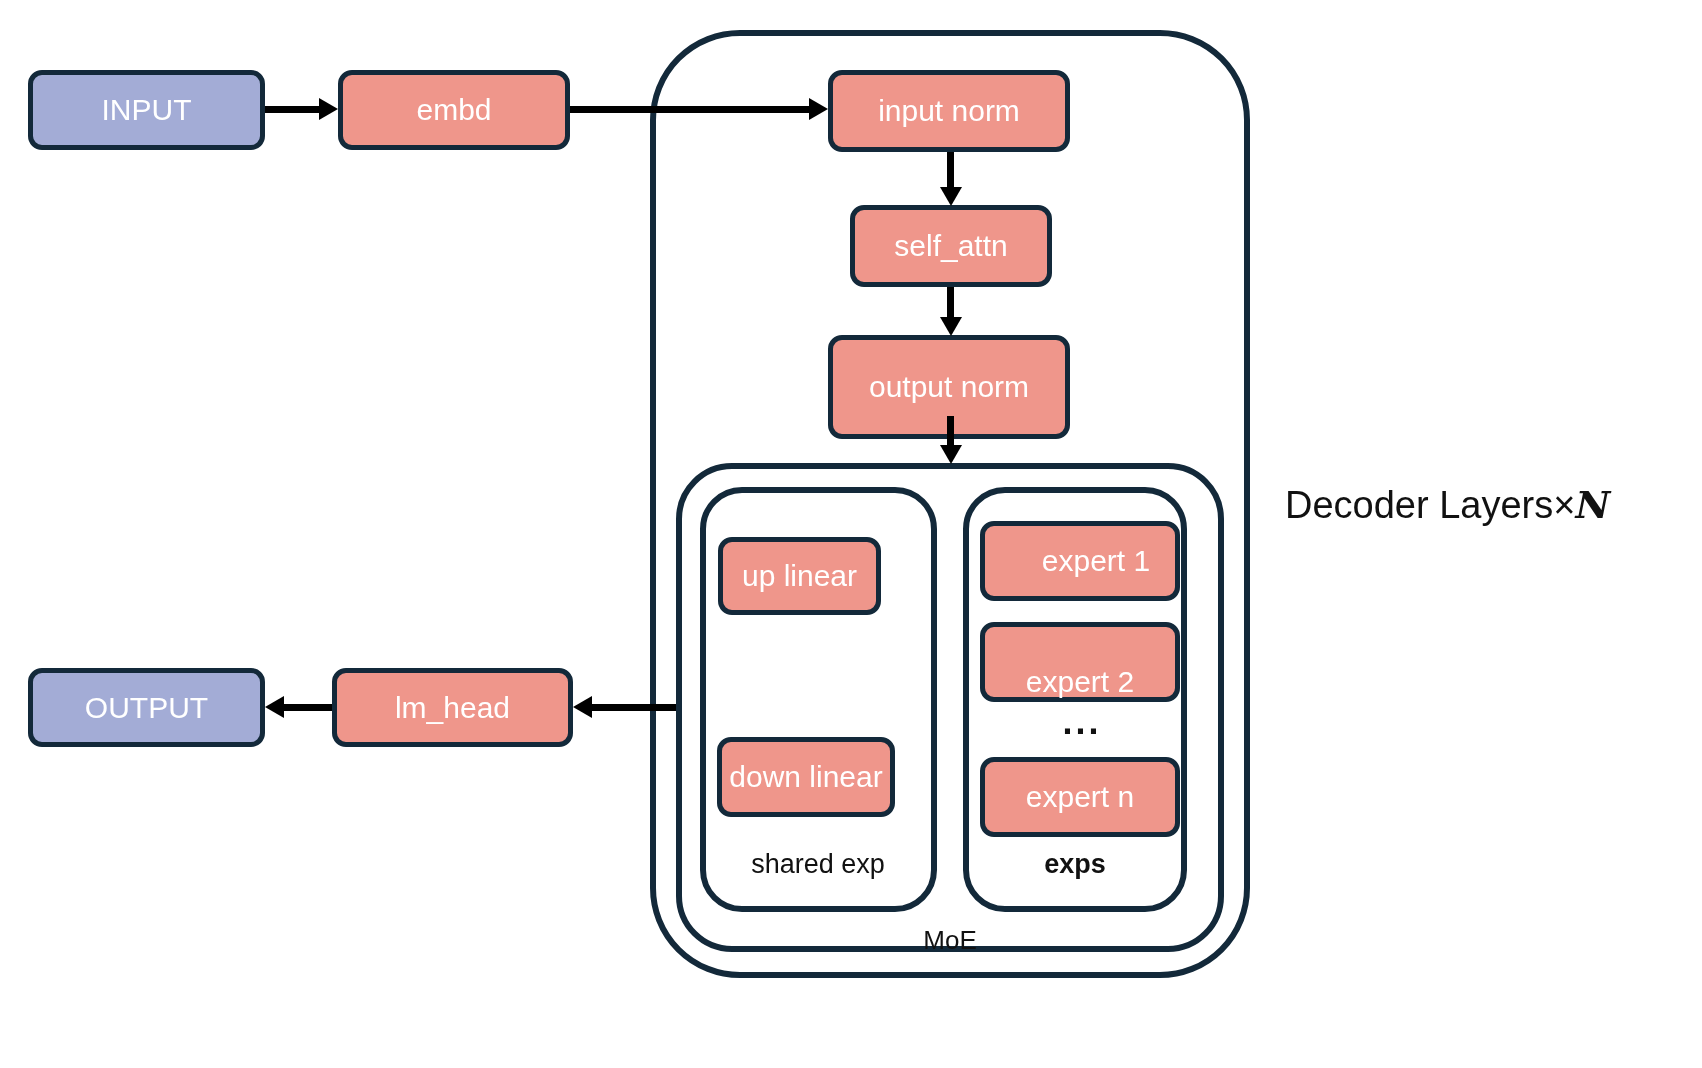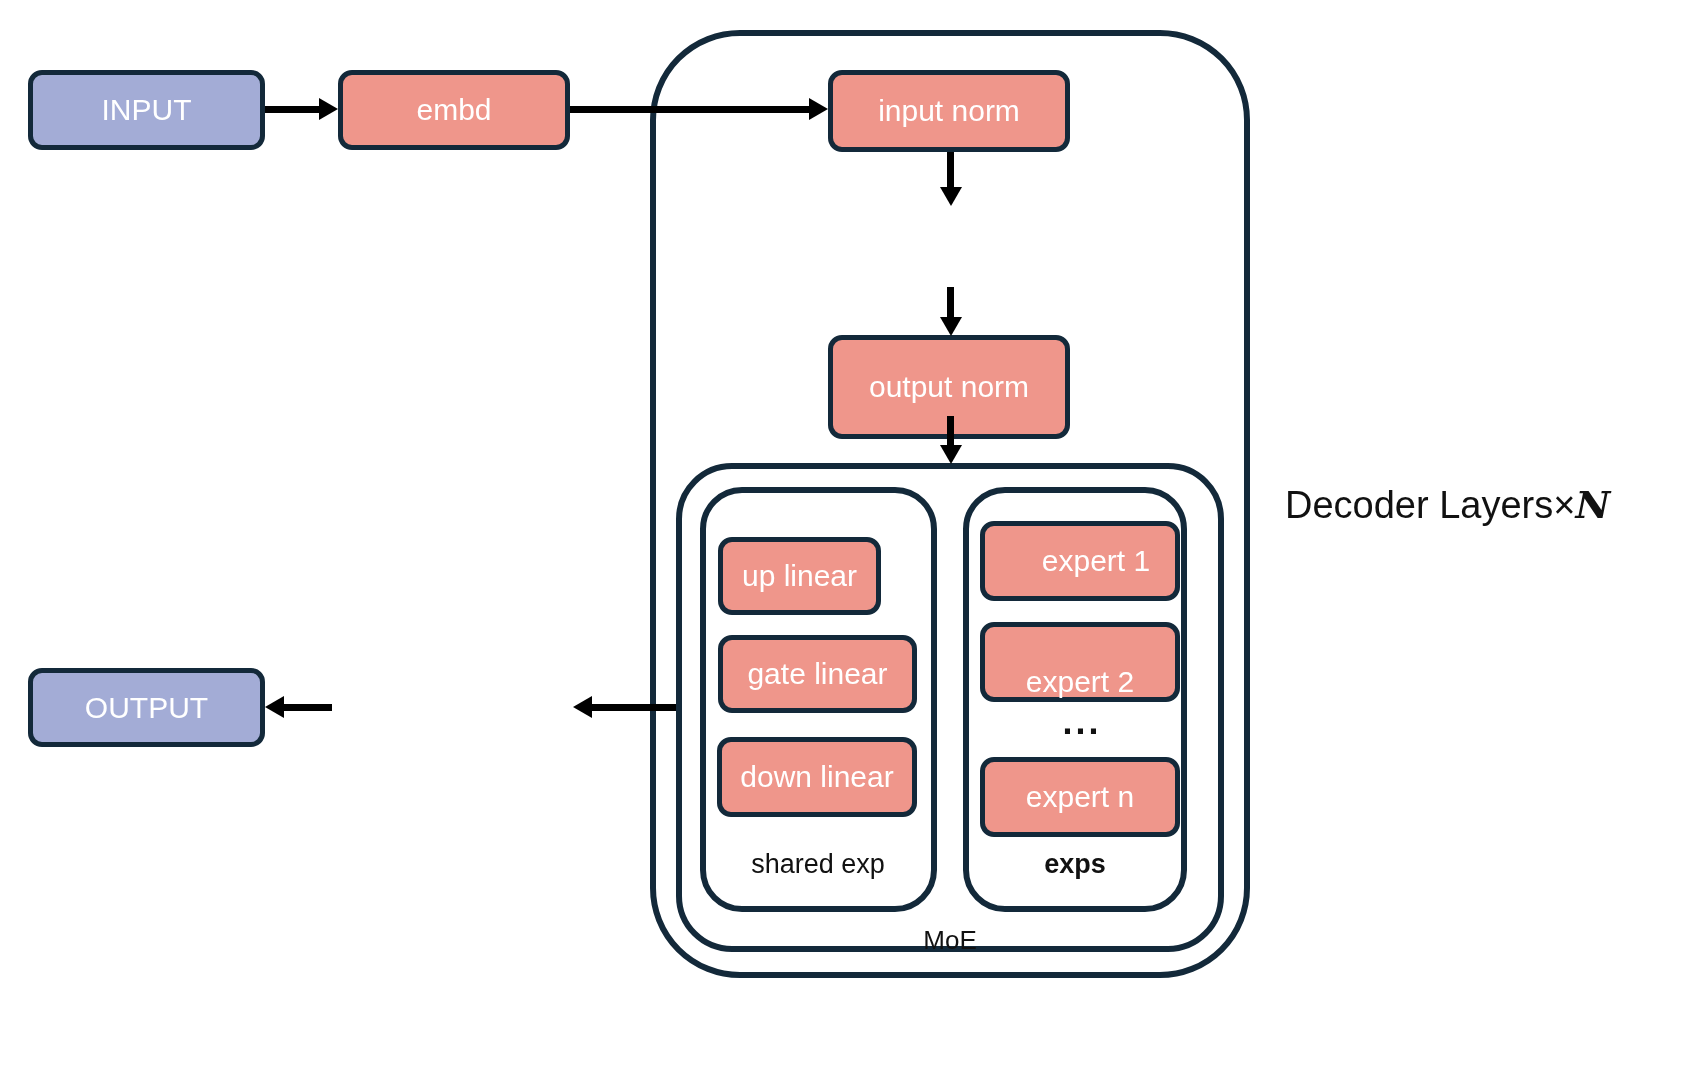--- a/index.html
+++ b/index.html
@@ -65,34 +65,34 @@
     </div>
 
   <div class="box blk" style="left:338px;top:70px;width:232px;height:80px;">
       <span>embd</span>
     </div>
 
   <div class="box blk" style="left:828px;top:70px;width:242px;height:82px;">
       <span>input norm</span>
     </div>
 
+  <div class="box blk" style="left:850px;top:205px;width:202px;height:82px;">
+      <span>self_attn</span>
+    </div>
 
   <div class="box blk" style="left:828px;top:335px;width:242px;height:104px;text-align:center;">
       <span>output norm</span>
     </div>
 
   <div class="box blk" style="left:718px;top:537px;width:163px;height:78px;">
       <span>up linear</span>
     </div>
 
-  <div class="box blk" style="left:718px;top:635px;width:199px;height:78px;">
-      <span>gate linear</span>
-    </div>
 
-  <div class="box blk" style="left:717px;top:737px;width:200px;height:80px;">
+  <div class="box blk" style="left:717px;top:737px;width:178px;height:80px;">
       <span>down linear</span>
     </div>
 
   <div class="grouplabel" style="left:818px;top:864px;">shared exp</div>
 
   <div class="box blk" style="left:980px;top:521px;width:200px;height:80px;padding-left:32px;">
       <span>expert 1</span>
     </div>
 
   <div class="box blk" style="left:980px;top:622px;width:200px;height:80px;align-items:flex-end;">
@@ -106,20 +106,23 @@
     </div>
 
   <div class="grouplabel" style="left:1075px;top:864px;font-weight:bold;">exps</div>
 
   <div class="grouplabel" style="left:950px;top:934px;font-size:26px;margin-top:6px;">MoE</div>
 
   <div class="box io" style="left:28px;top:668px;width:237px;height:79px;">
       <span>OUTPUT</span>
     </div>
 
+  <div class="box blk" style="left:332px;top:668px;width:241px;height:79px;">
+      <span>lm_head</span>
+    </div>
 
   <div class="decoder-caption">
     <span>Decoder Layers×</span><span class="nvar">N</span>
   </div>
 
   <div class="aline-h" style="left:265px;top:106px;width:56px;"></div>
   <div class="ah-r" style="left:319px;top:98px;"></div>
 
   <div class="aline-h" style="left:570px;top:106px;width:241px;"></div>
   <div class="ah-r" style="left:809px;top:98px;"></div>

